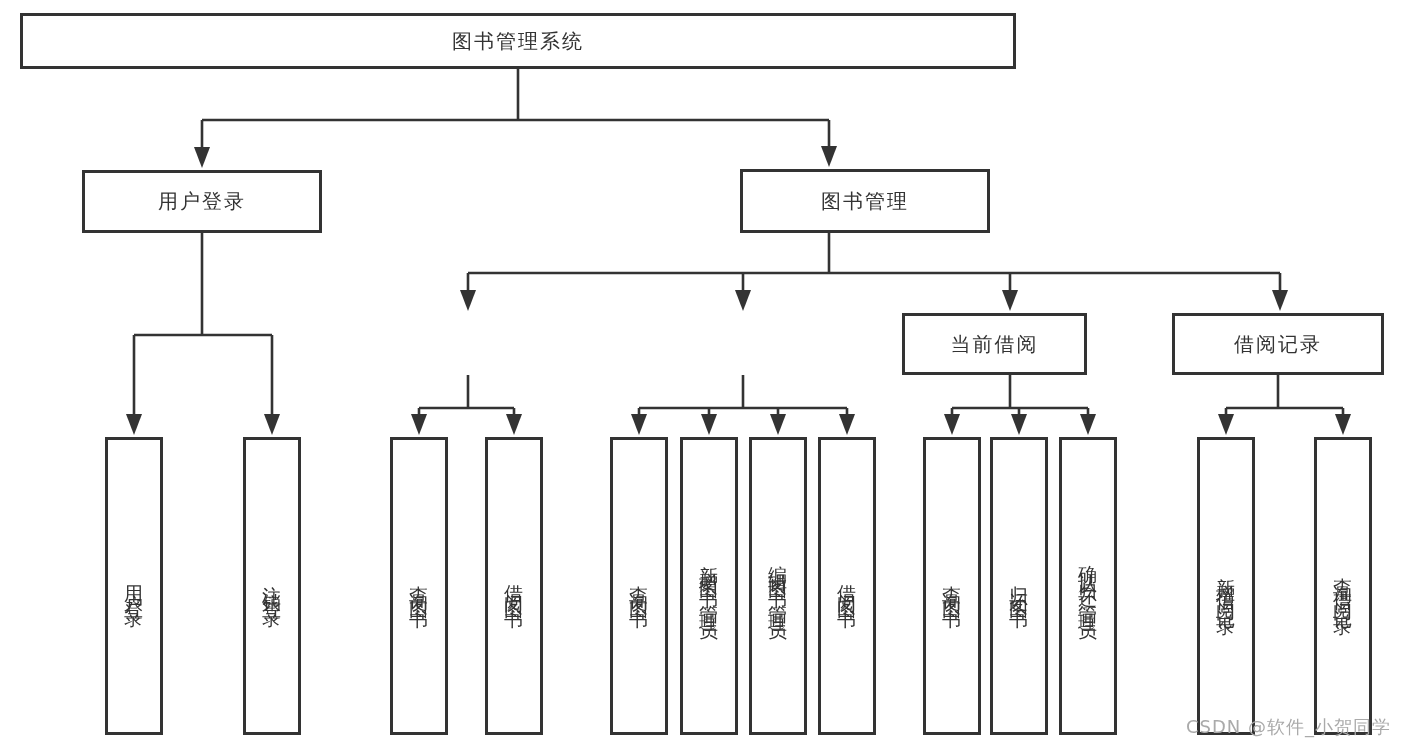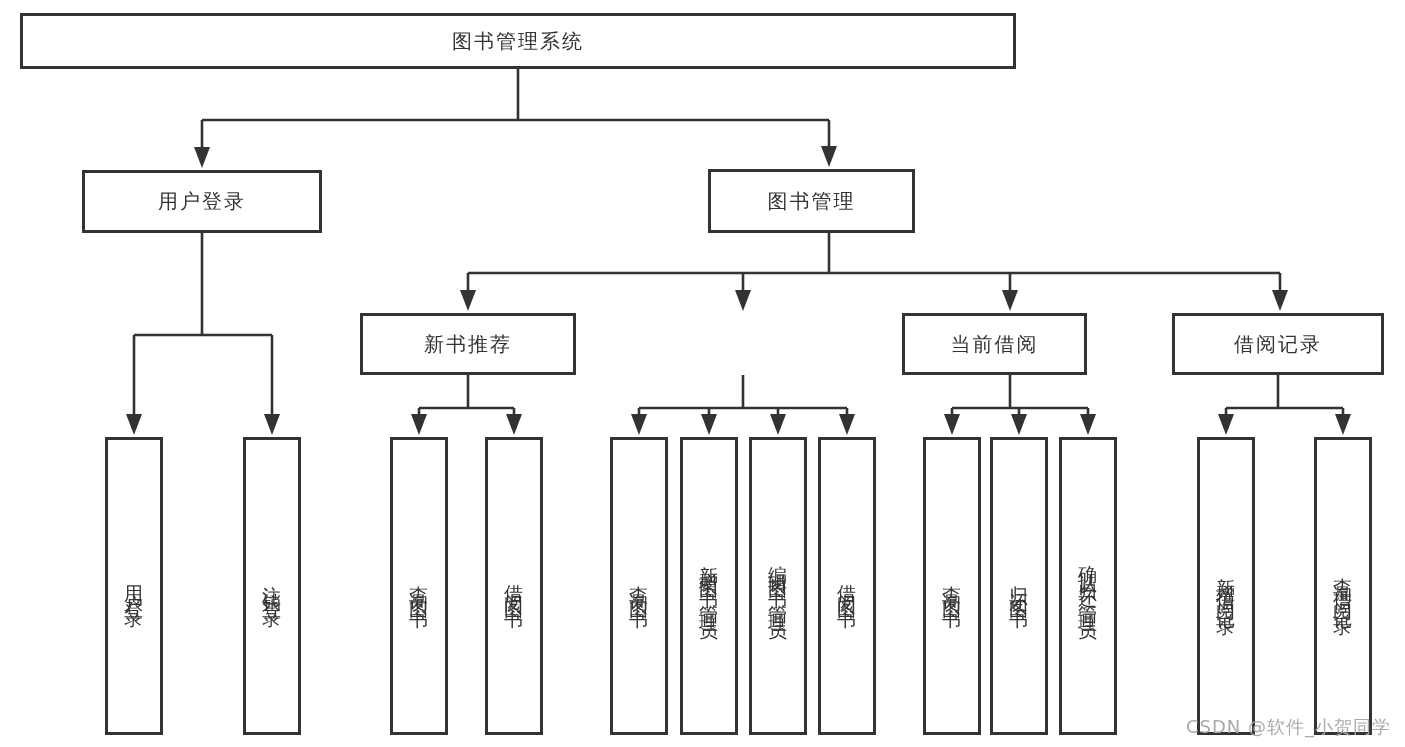--- a/index.html
+++ b/index.html
@@ -37,21 +37,21 @@
     font-size:19px;
     letter-spacing:8px;
     line-height:1;
     white-space:nowrap;
   }
 
   
   #n-root{left:20px;top:13px;width:996px;height:56px;}
   
   #n-user-login{left:82px;top:170px;width:240px;height:63px;}
-  #n-book-mgmt{left:708px;top:169px;width:207px;height:64px;}
+  #n-book-mgmt{left:740px;top:169px;width:250px;height:64px;}
   
   #n-new-book{left:360px;top:313px;width:216px;height:62px;}
   #n-book-borrow{left:635px;top:313px;width:216px;height:62px;}
   #n-current-borrow{left:902px;top:313px;width:185px;height:62px;}
   #n-borrow-records{left:1172px;top:313px;width:212px;height:62px;}
   
   .leaf{top:437px;width:58px;height:298px;}
   #lf-1{left:105px;}  #lf-2{left:243px;}
   #lf-3{left:390px;}  #lf-4{left:485px;}
   #lf-5{left:610px;}  #lf-6{left:680px;}
@@ -129,23 +129,20 @@
     <span>图书管理系统</span>
   </div>
 
   <div class="node hnode" id="n-user-login">
     <span>用户登录</span>
   </div>
   <div class="node hnode" id="n-book-mgmt">
     <span>图书管理</span>
   </div>
 
-  <div class="node hnode" id="n-new-book">
-    <span>新书推荐</span>
-  </div>
   <div class="node hnode" id="n-current-borrow">
     <span>当前借阅</span>
   </div>
   <div class="node hnode" id="n-borrow-records">
     <span>借阅记录</span>
   </div>
 
   <div class="node vnode leaf" id="lf-1">
     <span>用户登录</span>
   </div>

